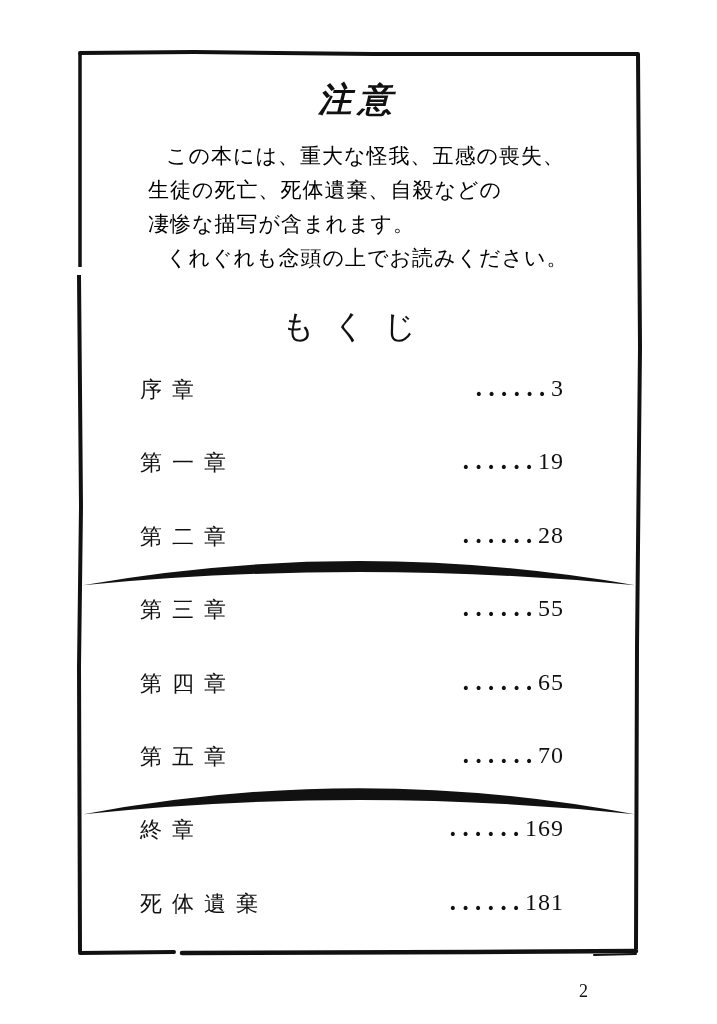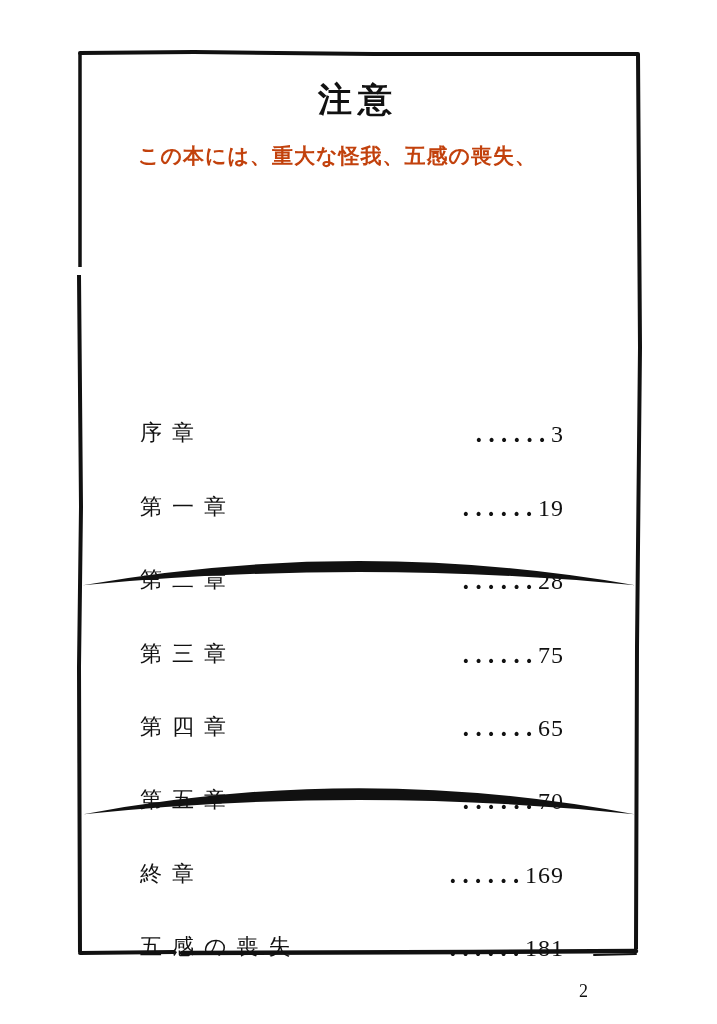--- a/index.html
+++ b/index.html
@@ -35,20 +35,21 @@
       width: 100%;
       text-align: center;
       font-family: "DejaVu Serif", serif;
       font-weight: bold;
       color: #111;
     }
     .title-notice {
       top: 24px;
       font-size: 34px;
       letter-spacing: 6px;
+      font-style: italic;
     }
     .title-toc {
       top: 252px;
       font-size: 32px;
       letter-spacing: 18px;
       font-weight: normal;
     }
     .swoosh {
       position: absolute;
       left: 0;
@@ -57,49 +58,48 @@
     }
     .swoosh svg {
       display: block;
       margin: 0 auto;
     }
     .swoosh-notice { top: 68px; }
     .swoosh-toc { top: 296px; }
 
     .notice-body {
       position: absolute;
-      left: 40px;
+      left: 68px;
       top: 86px;
       width: 460px;
       font-family: "DejaVu Serif", serif;
       font-size: 21px;
       line-height: 34px;
       letter-spacing: 1px;
-      color: #c2410c;
-      font-weight: bold;
+      color: #000000;
     }
     .notice-line {
       display: block;
       white-space: nowrap;
     }
     .notice-line.indent {
       padding-left: 18px;
     }
 
     .toc-list {
       position: absolute;
       left: 60px;
       top: 322px;
       width: 424px;
     }
     .toc-row {
       position: relative;
       height: 73.4px;
       display: flex;
-      align-items: flex-end;
+      align-items: flex-start;
       justify-content: space-between;
       font-family: "DejaVu Serif", serif;
       font-size: 22px;
       color: #111;
     }
     .toc-title {
       letter-spacing: 10px;
       white-space: nowrap;
     }
     .toc-page-wrap {
@@ -143,22 +143,26 @@
 
   <div class="section-title title-notice">注意</div>
   <div class="swoosh swoosh-notice">
     <svg width="130" height="12" viewBox="0 0 130 12">
       <path d="M2 9 Q65 -2 128 9 Q65 3 2 9 Z" fill="#111"></path>
     </svg>
   </div>
 
   <div class="notice-body">
     <span class="notice-line indent">この本には、重大な怪我、五感の喪失、</span>
-  </div>
-
+    <span class="notice-line">生徒の死亡、死体遺棄、自殺などの</span>
+    <span class="notice-line">凄惨な描写が含まれます。</span>
+    <span class="notice-line indent">くれぐれも念頭の上でお読みください。</span>
+  </div>
+
+  <div class="section-title title-toc">もくじ</div>
   <div class="swoosh swoosh-toc">
     <svg width="120" height="12" viewBox="0 0 120 12">
       <path d="M2 9 Q60 -2 118 9 Q60 3 2 9 Z" fill="#111"></path>
     </svg>
   </div>
 
   <div class="toc-list">
     <div class="toc-row">
       <span class="toc-title">序章</span>
       <span class="toc-page-wrap">
@@ -177,21 +181,21 @@
       <span class="toc-title">第二章</span>
       <span class="toc-page-wrap">
         <span class="toc-leader">......</span>
         <span class="toc-page">28</span>
       </span>
     </div>
     <div class="toc-row">
       <span class="toc-title">第三章</span>
       <span class="toc-page-wrap">
         <span class="toc-leader">......</span>
-        <span class="toc-page">75</span>
+        <span class="toc-page">55</span>
       </span>
     </div>
     <div class="toc-row">
       <span class="toc-title">第四章</span>
       <span class="toc-page-wrap">
         <span class="toc-leader">......</span>
         <span class="toc-page">65</span>
       </span>
     </div>
     <div class="toc-row">
@@ -202,21 +206,21 @@
       </span>
     </div>
     <div class="toc-row">
       <span class="toc-title">終章</span>
       <span class="toc-page-wrap">
         <span class="toc-leader">......</span>
         <span class="toc-page">169</span>
       </span>
     </div>
     <div class="toc-row">
-      <span class="toc-title">五感の喪失</span>
+      <span class="toc-title">死体遺棄</span>
       <span class="toc-page-wrap">
         <span class="toc-leader">......</span>
         <span class="toc-page">181</span>
       </span>
     </div>
   </div>
 </div>
 
 <div class="page-number">2</div>
 

